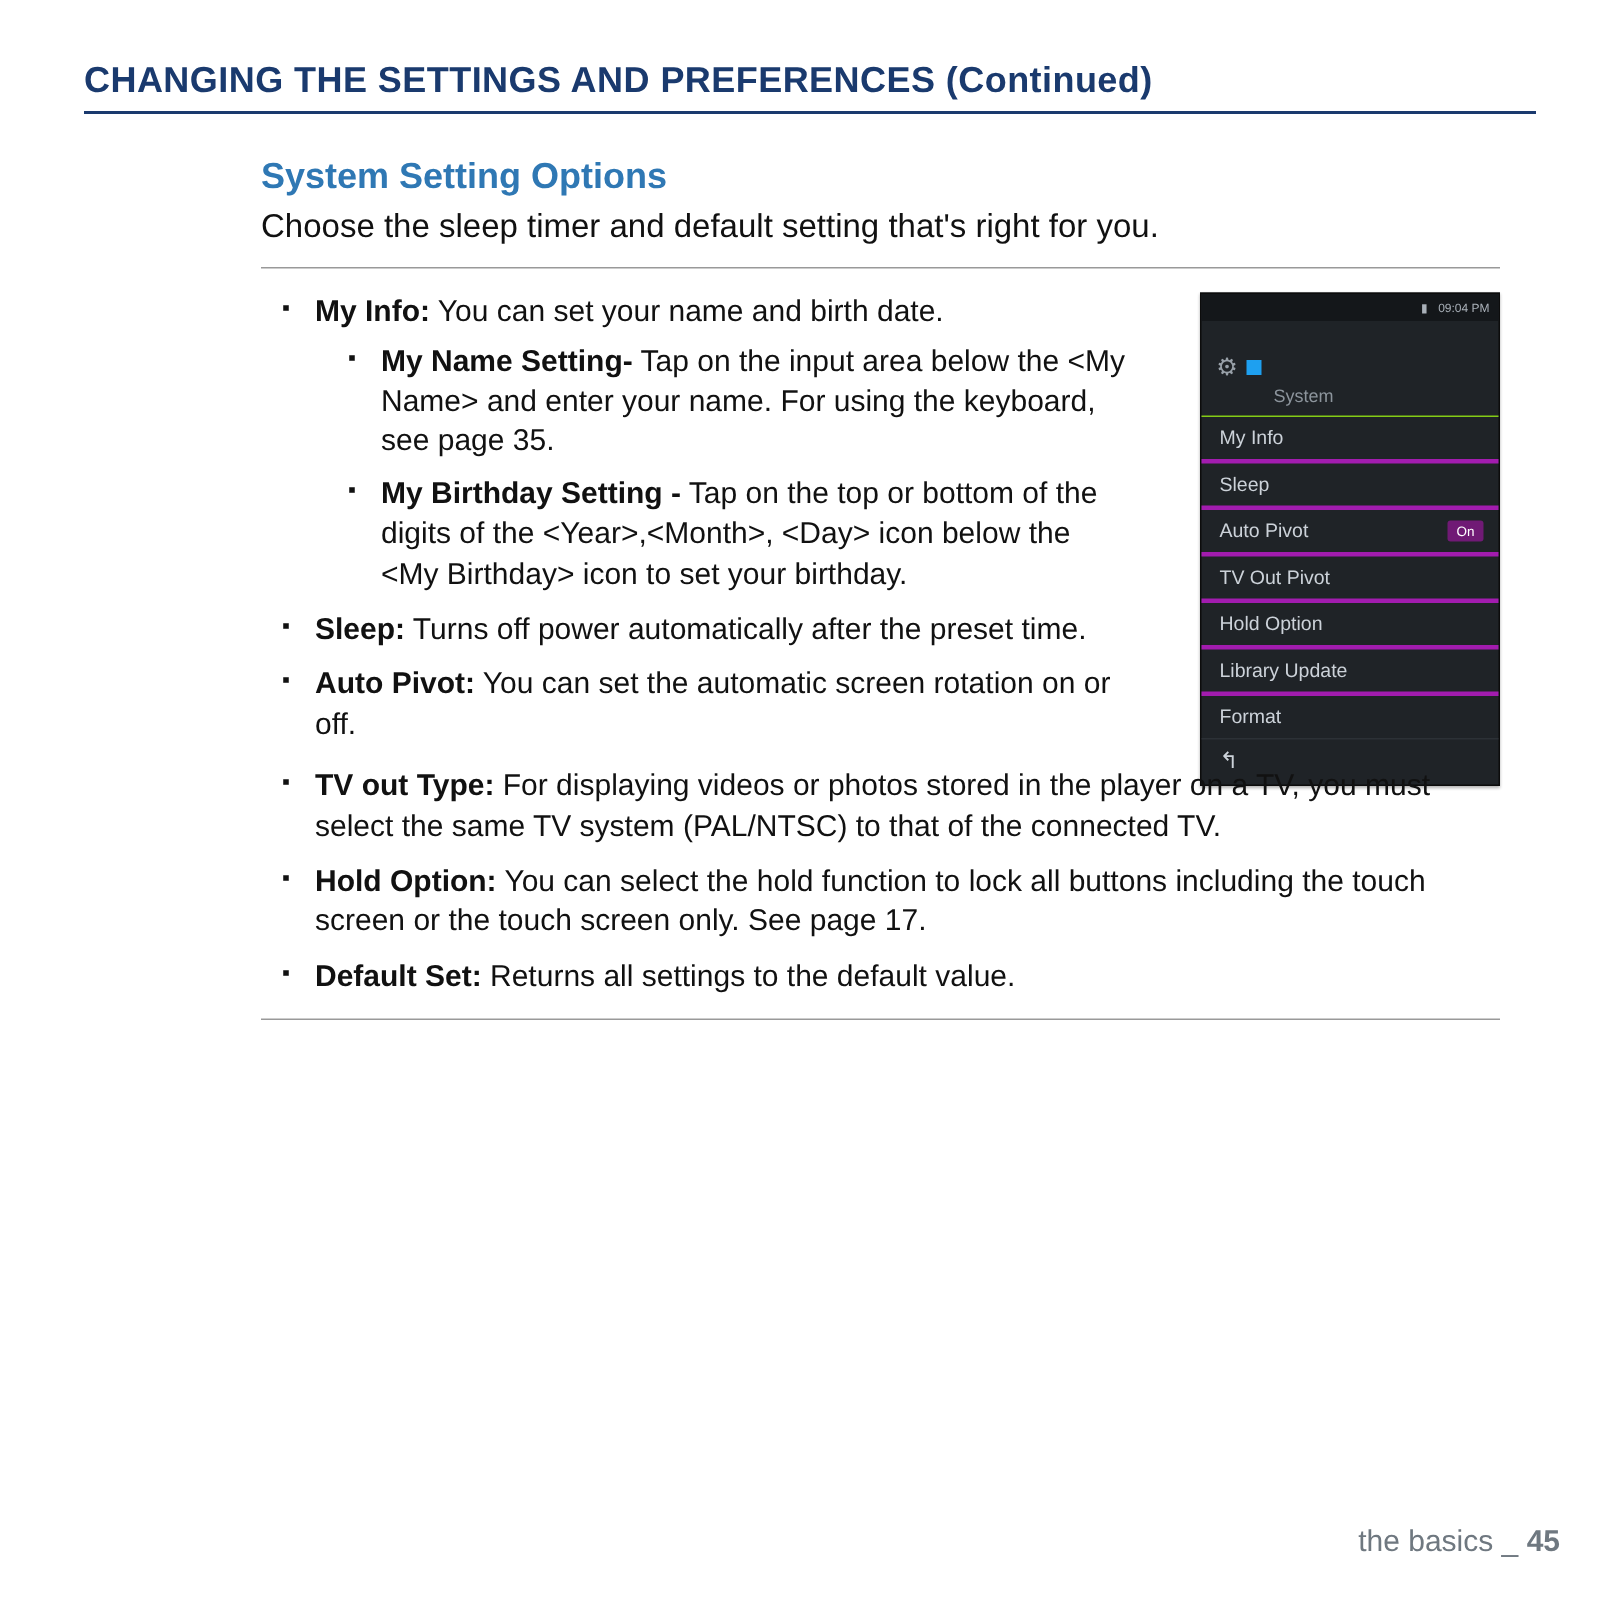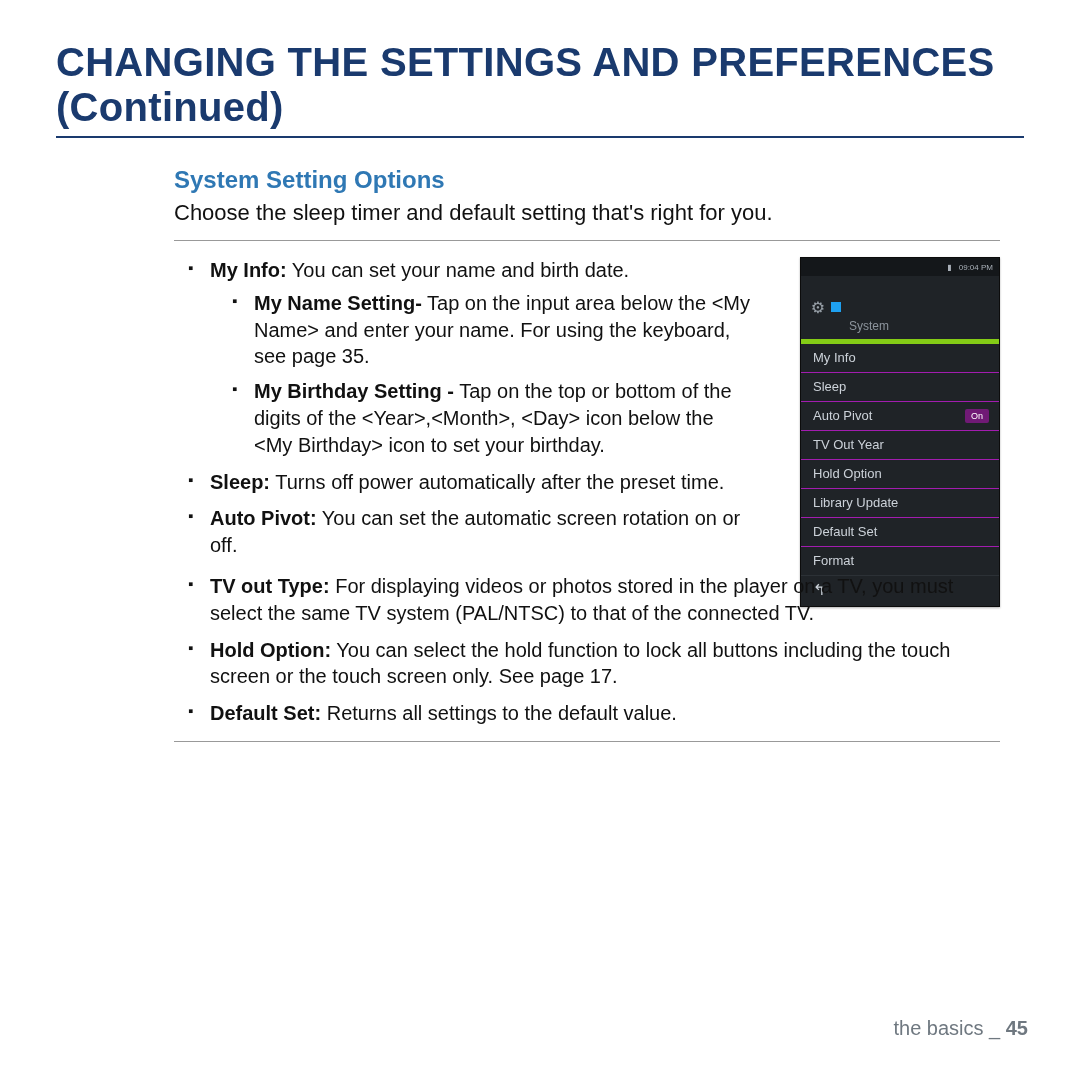--- a/index.html
+++ b/index.html
@@ -8,21 +8,21 @@
     width: 1080px;
     height: 1080px;
     background: #ffffff;
     font-family: Arial, Helvetica, sans-serif;
     color: #111;
     padding: 40px 56px 0 56px;
     position: relative;
   }
   .page-title {
     color: #1a3a6e;
-    font-size: 40px;
+    font-size: 24px;
     font-weight: 700;
     letter-spacing: 0.3px;
     border-bottom: 2px solid #1a3a6e;
     padding-bottom: 6px;
     margin-bottom: 28px;
   }
   .content {
     padding-left: 118px;
     padding-right: 24px;
   }
@@ -89,43 +89,43 @@
   }
   .device .accent {
     width: 10px; height: 10px;
     background: #1ea0f0;
     margin-left: -2px;
   }
   .device .hdr-label { color: #8c949c; font-size: 12px; margin-left: 2px; margin-top: 38px; }
   .device .row {
     display: flex; align-items: center; justify-content: space-between;
     padding: 6px 10px 7px 12px;
-    border-top: 1px solid #a21caf;
+    border-top: 3px solid #a21caf;
     font-size: 13px;
     color: #ccd2d9;
   }
-  .device .row.first { border-top: 5px solid #84cc16; }
+  .device .row.first { border-top: 1px solid #84cc16; }
   .device .pill {
     background: #701a75;
     color: #fff;
     font-size: 9px;
     padding: 2px 6px;
     border-radius: 2px;
   }
   .device .back {
     border-top: 1px solid #2c3136;
     padding: 5px 12px 7px 12px;
     color: #ccd2d9;
     font-size: 15px;
   }
   
   .footer {
     position: absolute;
     bottom: 40px;
-    right: 52px;
+    right: 40px;
     color: #6f7880;
     font-size: 20px;
   }
   .footer .num { font-weight: 700; }
 </style>
 </head>
 <body>
 
 <div class="page-title">CHANGING THE SETTINGS AND PREFERENCES (Continued)</div>
 
@@ -150,30 +150,27 @@
           <span>My Info</span>
         </div>
       <div class="row">
           <span>Sleep</span>
         </div>
       <div class="row">
         <span>Auto Pivot</span>
         <span class="pill">On</span>
       </div>
       <div class="row">
-          <span>TV Out Year</span>
+          <span>TV Out Pivot</span>
         </div>
       <div class="row">
           <span>Hold Option</span>
         </div>
       <div class="row">
           <span>Library Update</span>
-        </div>
-      <div class="row">
-          <span>Default Set</span>
         </div>
       <div class="row">
           <span>Format</span>
         </div>
       <div class="back"><span>↰</span></div>
     </div>
 
     <div class="text-col">
       <ul class="b1">
         <li>

